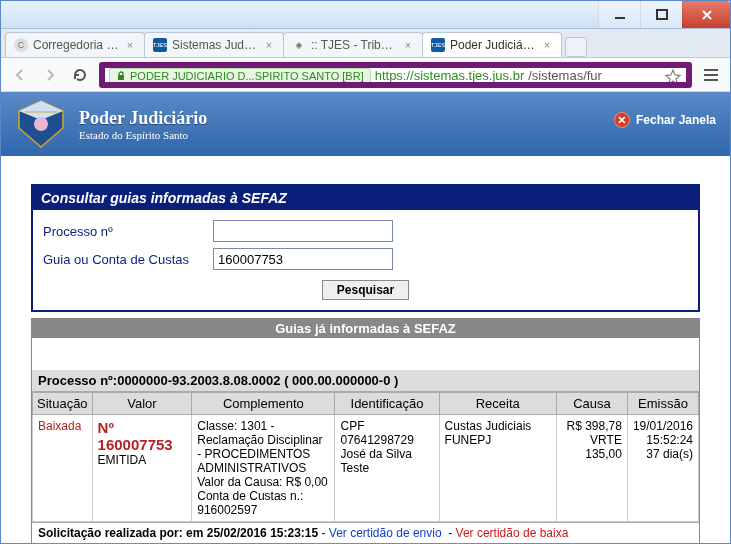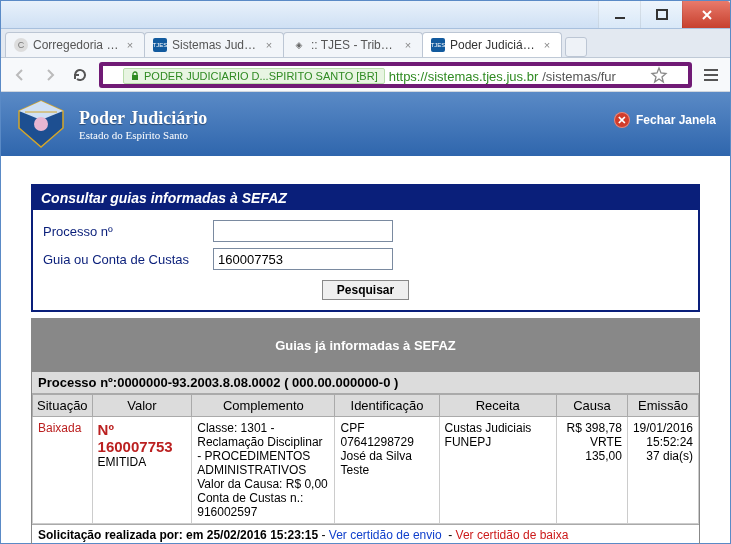--- a/index.html
+++ b/index.html
@@ -22,21 +22,21 @@
   .tab .favicon { width:14px; height:14px; flex:0 0 14px; display:flex; align-items:center; justify-content:center; font-size:9px; }
   .tab .t-label { white-space:nowrap; overflow:hidden; text-overflow:ellipsis; flex:1; }
   .tab .tab-x { width:12px; height:12px; font-size:11px; color:#888; display:flex; align-items:center; justify-content:center; }
   .newtab { width:22px; height:20px; margin-left:4px; border:1px solid #bcc6d4; background:#eef2f7; border-radius:3px; }
 
   
   .toolbar { height:34px; display:flex; align-items:center; gap:8px; padding:0 8px; border-bottom:1px solid #d0d6de; background:#f7f9fb; }
   .nav-arrow { width:22px; height:22px; display:flex; align-items:center; justify-content:center; color:#555; }
   .nav-arrow.disabled { color:#bbb; }
   .reload { width:22px; height:22px; display:flex; align-items:center; justify-content:center; color:#555; }
-  .omnibox { flex:1; height:26px; border:4px solid #701a75; border-radius:3px; background:#fff; display:flex; align-items:flex-end; padding:0 20px; gap:4px; overflow:hidden; }
+  .omnibox { flex:1; height:26px; border:6px solid #701a75; border-radius:3px; background:#fff; display:flex; align-items:flex-start; padding:0 4px; gap:4px; overflow:hidden; }
   .ssl-chip { background:#e8f5e2; border:1px solid #b9ddac; color:#2f8a22; font-size:11px; padding:1px 6px; border-radius:2px; display:flex; align-items:center; gap:4px; white-space:nowrap; }
   .ssl-chip .lock { width:10px; height:10px; }
   .url-text { color:#2f8a22; font-size:13px; white-space:nowrap; }
   .url-path { color:#555; }
   .star { width:18px; height:18px; color:#888; margin-left:auto; }
   .menu-lines { width:22px; height:22px; display:flex; flex-direction:column; justify-content:center; gap:3px; align-items:center; }
   .menu-lines div { width:14px; height:2px; background:#555; }
 
   
   .page-banner { background: linear-gradient(#5a8ac6,#2f66ad); color:#fff; height:64px; display:flex; align-items:center; padding:0 12px; position:relative; }
@@ -54,22 +54,22 @@
   .panel-title { background:#0a1f7a; color:#fff; font-weight:bold; font-style:italic; font-size:14px; padding:4px 8px; }
   .panel-inner { padding:10px 10px 10px 10px; }
   .form-row { display:flex; align-items:center; margin-bottom:6px; }
   .form-label { width:170px; color:#0a1f7a; font-size:13px; }
   .form-input { width:180px; height:22px; border:1px solid #7a8aa0; padding:2px 4px; font-size:13px; }
   .btn-row { text-align:center; padding-top:4px; }
   .btn { background:#efefef; border:1px solid #888; padding:2px 14px; font-size:12px;font-weight:bold; }
 
   
   .results { margin-top:6px; border:1px solid #888; }
-  .results-title { background:#888; color:#fff; text-align:center; font-weight:bold; font-size:13px; padding:19px; }
-  .process-line { background:#dcdcdc; font-size:13px; font-weight:bold; padding:3px 6px; border-bottom:1px solid #aaa; }
+  .results-title { background:#888; color:#fff; text-align:center; font-weight:bold; font-size:13px; padding:2px; }
+  .process-line { background:#dcdcdc; font-size:13px; font-weight:bold; padding:3px 6px; border-bottom:1px solid #aaa;margin-top:32px; }
   table.res { width:100%; border-collapse:collapse; font-size:12px; }
   table.res th { background:#dcdcdc; border:1px solid #aaa; padding:3px 4px; font-weight:normal; font-size:13px; text-align:center; }
   table.res td { border:1px solid #ccc; padding:4px 5px; vertical-align:top; }
   .situ { color:#bb2020; }
   .guia-num { color:#bb2020; font-size:15px; font-weight:bold; }
   .guia-sub { font-size:12px; }
   .valor { text-align:right; white-space:nowrap; }
   .emissao { text-align:right; white-space:nowrap; }
   .footer-line { font-size:12px; padding:3px 6px; border-top:1px solid #aaa; }
   .footer-line b { font-weight:bold; }

